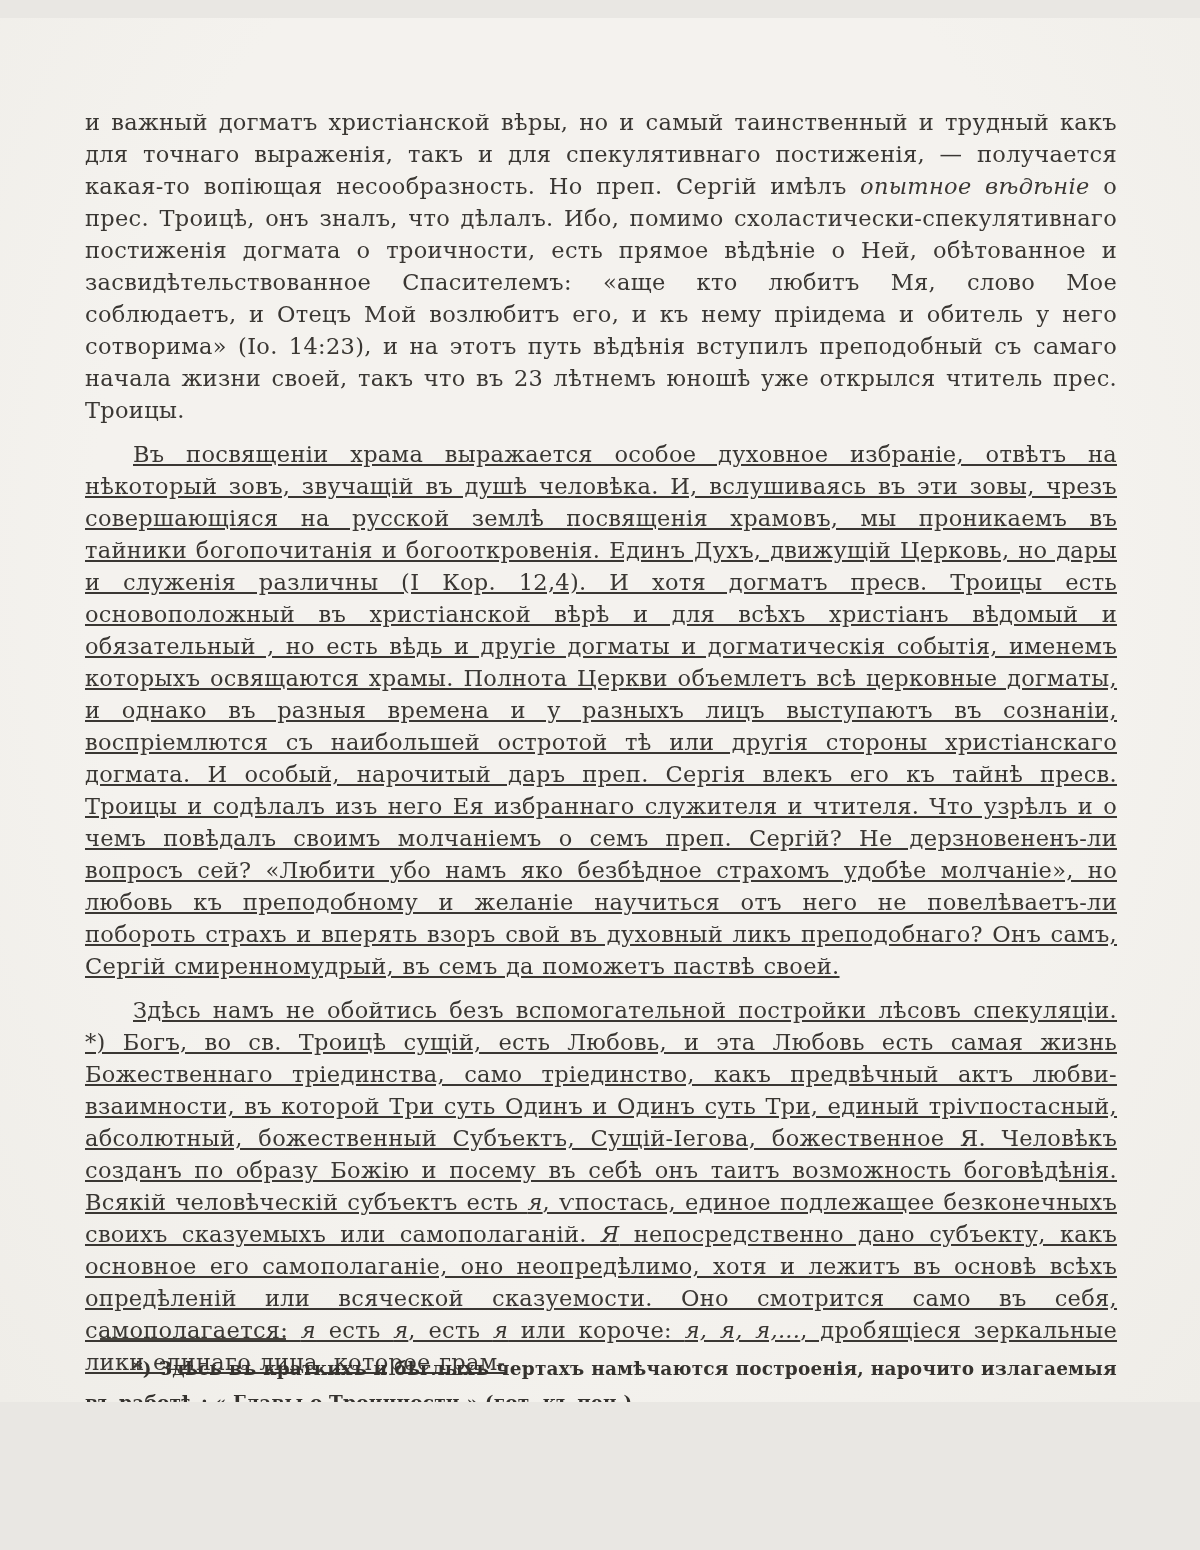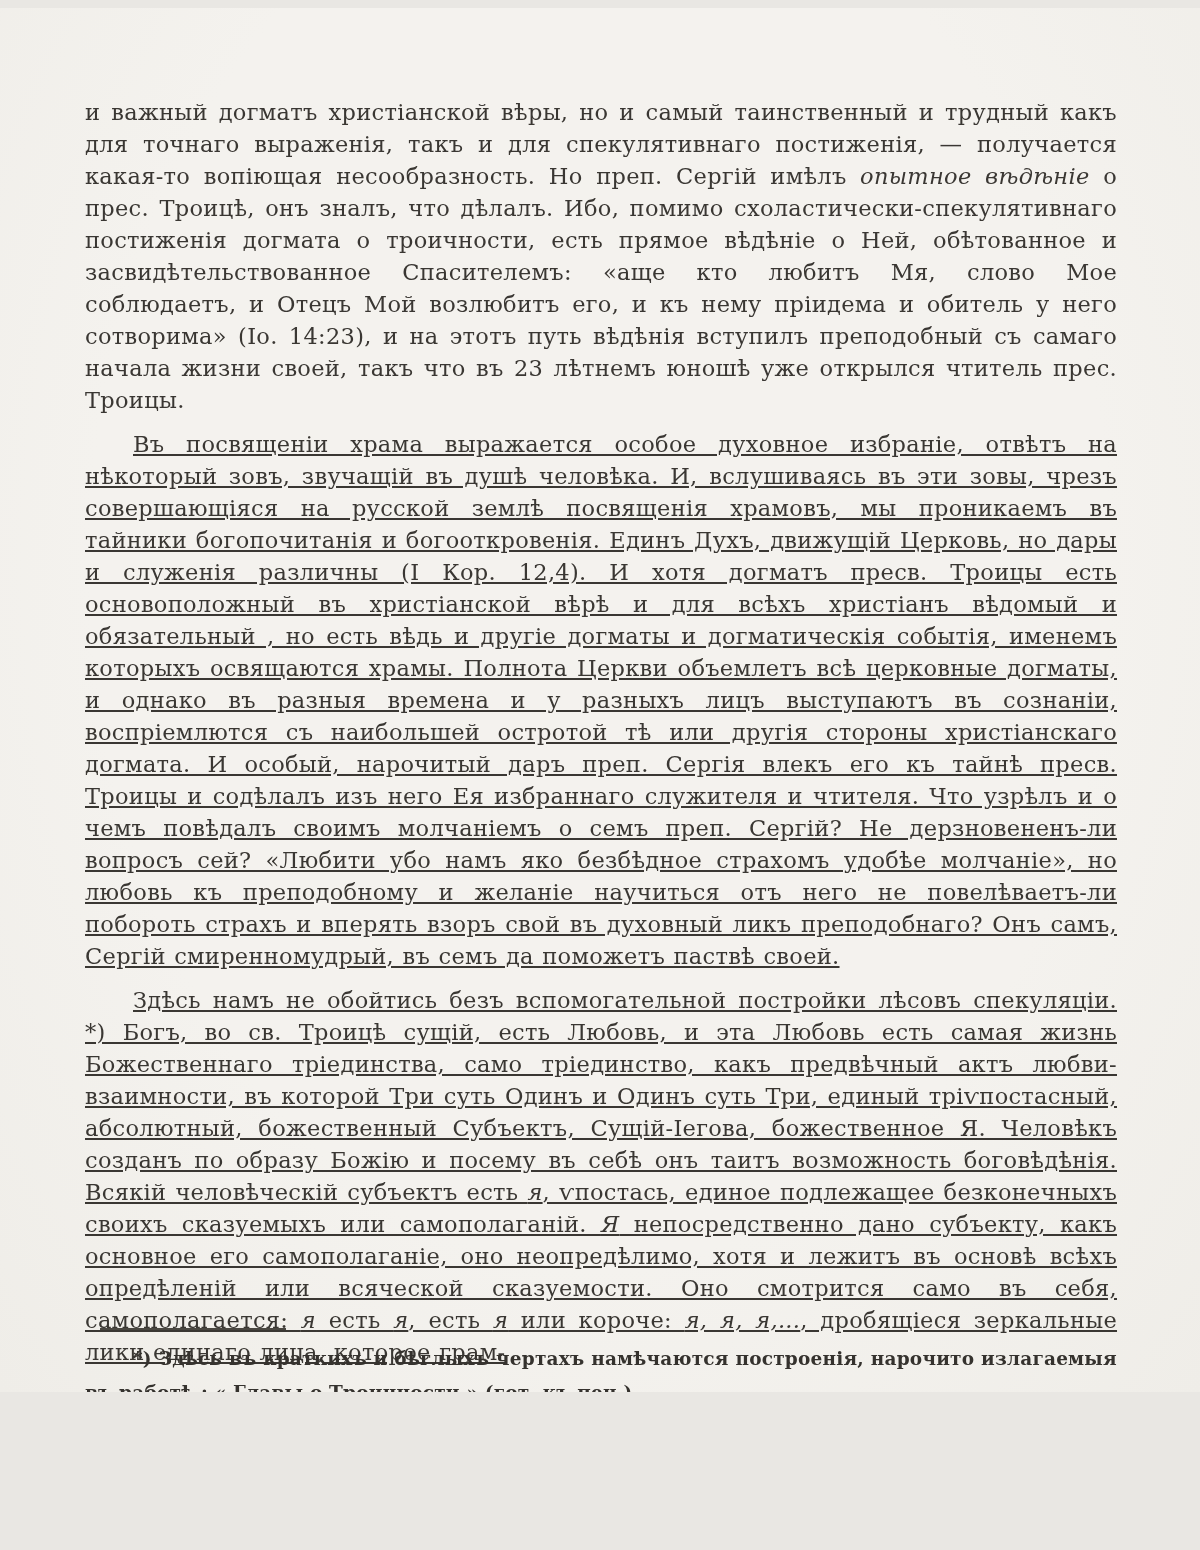--- a/index.html
+++ b/index.html
@@ -4,21 +4,21 @@
 <style>
   html, body {
     margin: 0;
     padding: 0;
     background: #e9e7e3;
   }
   .scan-page {
     position: relative;
     width: 1200px;
     height: 1384px;
-    margin: 8px auto;
+    margin: 18px auto;
     background: radial-gradient(ellipse at 50% 40%, #f4f2ee 60%, #efede8 100%);
     overflow: hidden;
     font-family: "DejaVu Serif", "Liberation Serif", serif;
     color: #3a3733;
   }
   .body-text {
     position: absolute;
     left: 85px;
     top: 88px;
     width: 1032px;

